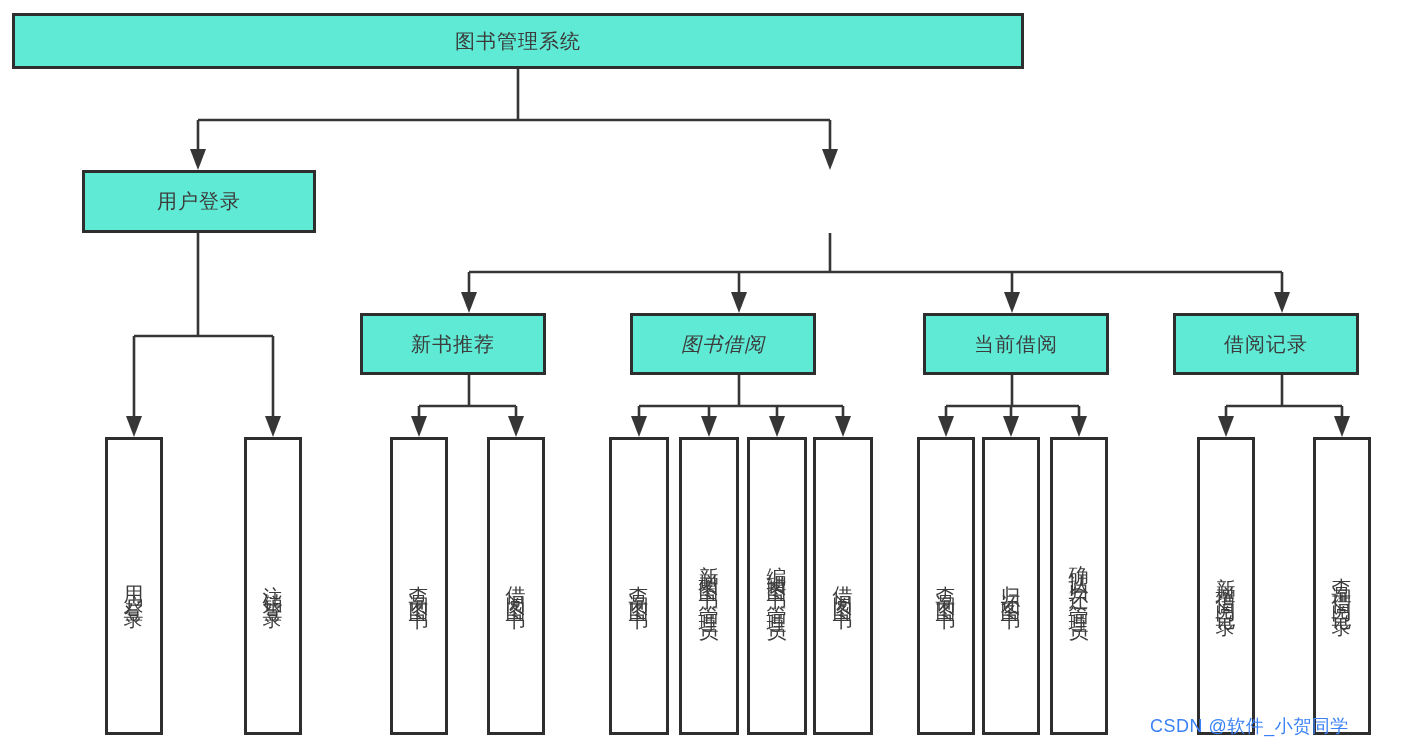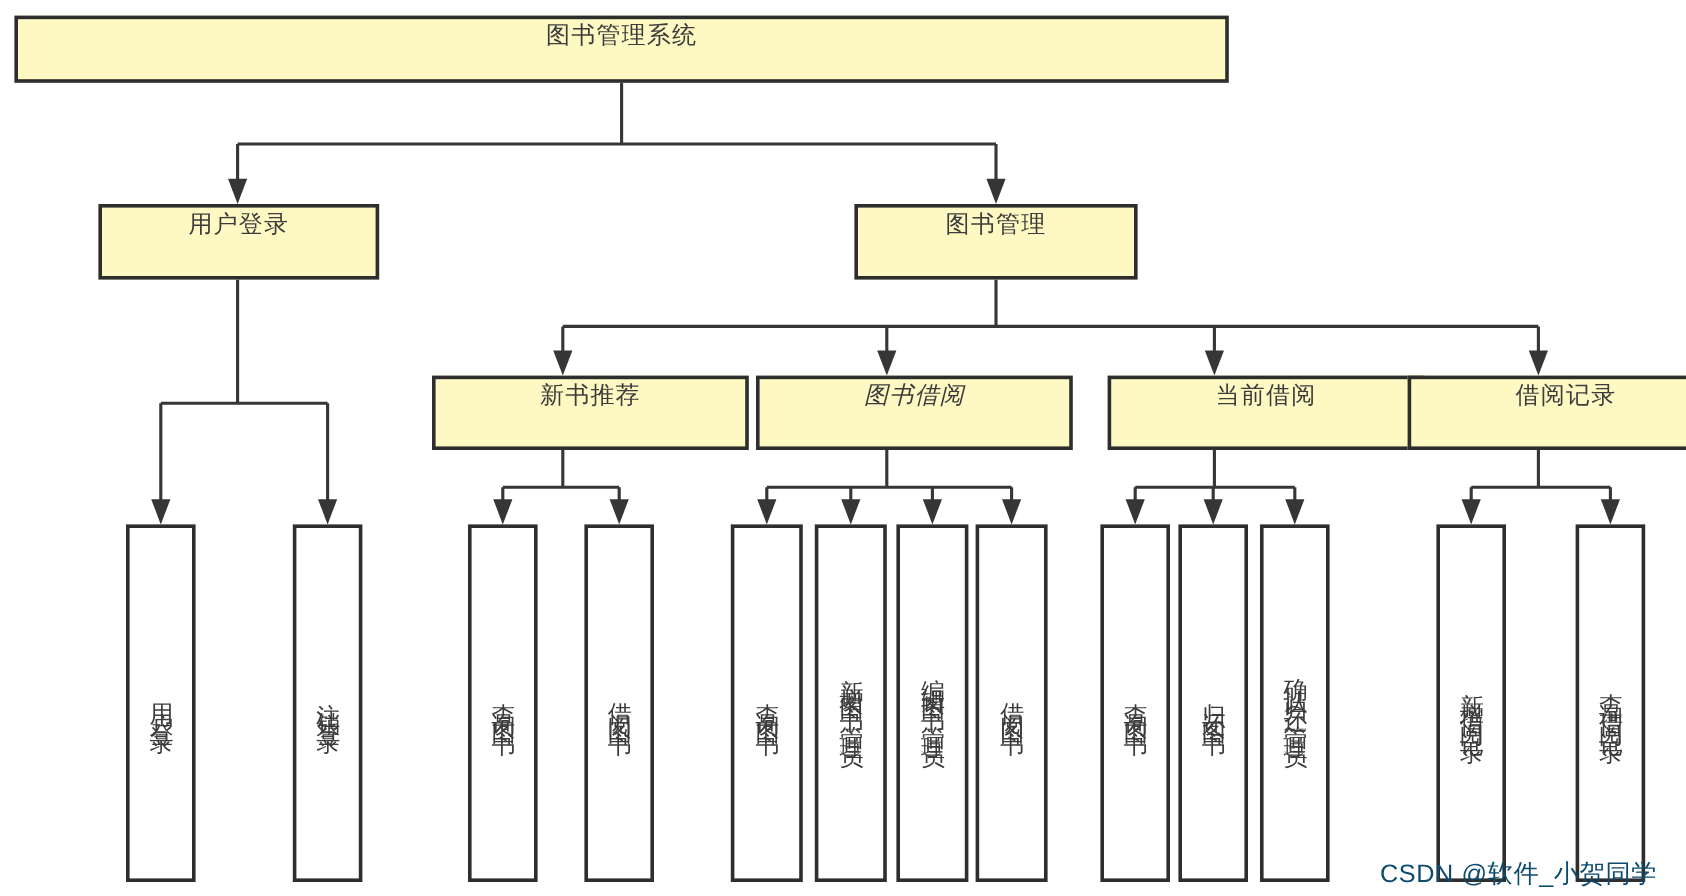--- a/index.html
+++ b/index.html
@@ -2,45 +2,45 @@
 <html><head>
 <meta charset="utf-8">
 <style>
   html,body{margin:0;padding:0;background:#ffffff;}
   body{font-family:"Liberation Sans","DejaVu Sans",sans-serif;}
   #stage{position:relative;width:1405px;height:747px;background:#ffffff;overflow:hidden;}
   #wires{position:absolute;left:0;top:0;width:1405px;height:747px;}
   .box{
     position:absolute;
     box-sizing:border-box;
-    background:#fef9c3;
+    background:#5eead4;
     border:3px solid #2e2e2e;
-    display:flex;justify-content:center;
+    display:flex;align-items:center;justify-content:center;
     color:#3c3c3c;font-size:20px;letter-spacing:1px;
   }
   .vbox{
     position:absolute;
     box-sizing:border-box;
     background:#ffffff;
     border:3px solid #2e2e2e;
     display:flex;align-items:center;justify-content:center;
     color:#3c3c3c;font-size:20px;
   }
   .vbox .vtext{
     writing-mode:vertical-rl;
     text-orientation:mixed;
     letter-spacing:8px;
     line-height:1;
     white-space:nowrap;
   }
-  .lvl{height:62px;width:264px;top:313px;}
+  .lvl{height:62px;width:186px;top:313px;}
   .leaf{top:437px;height:298px;width:58px;}
   #watermark{
     position:absolute;left:1150px;top:714px;
-    font-size:21px;color:#0c4a6e;letter-spacing:0.5px;
+    font-size:18px;color:#3b82f6;letter-spacing:0.5px;
     z-index:5;white-space:nowrap;
   }
 </style>
 </head>
 <body>
 
 <div id="stage">
 
   <svg id="wires" viewBox="0 0 1405 747" xmlns="http://www.w3.org/2000/svg">
     <g stroke="#363636" stroke-width="2.6" fill="none">
@@ -81,23 +81,20 @@
       <polygon points="1334,416 1350,416 1342,437"></polygon>
     </g>
   </svg>
 
   <div class="box" style="left:12px;top:13px;width:1012px;height:56px;">
     <span>图书管理系统</span>
   </div>
 
   <div class="box" style="left:82px;top:170px;width:234px;height:63px;">
     <span>用户登录</span>
-  </div>
-  <div class="box" style="left:712px;top:170px;width:236px;height:63px;">
-    <span>图书管理</span>
   </div>
 
   <div class="box lvl" style="left:360px;">
     <span>新书推荐</span>
   </div>
   <div class="box lvl" style="left:630px;font-style:italic;">
     <span>图书借阅</span>
   </div>
   <div class="box lvl" style="left:903px;margin-left:20px;">
     <span>当前借阅</span>

